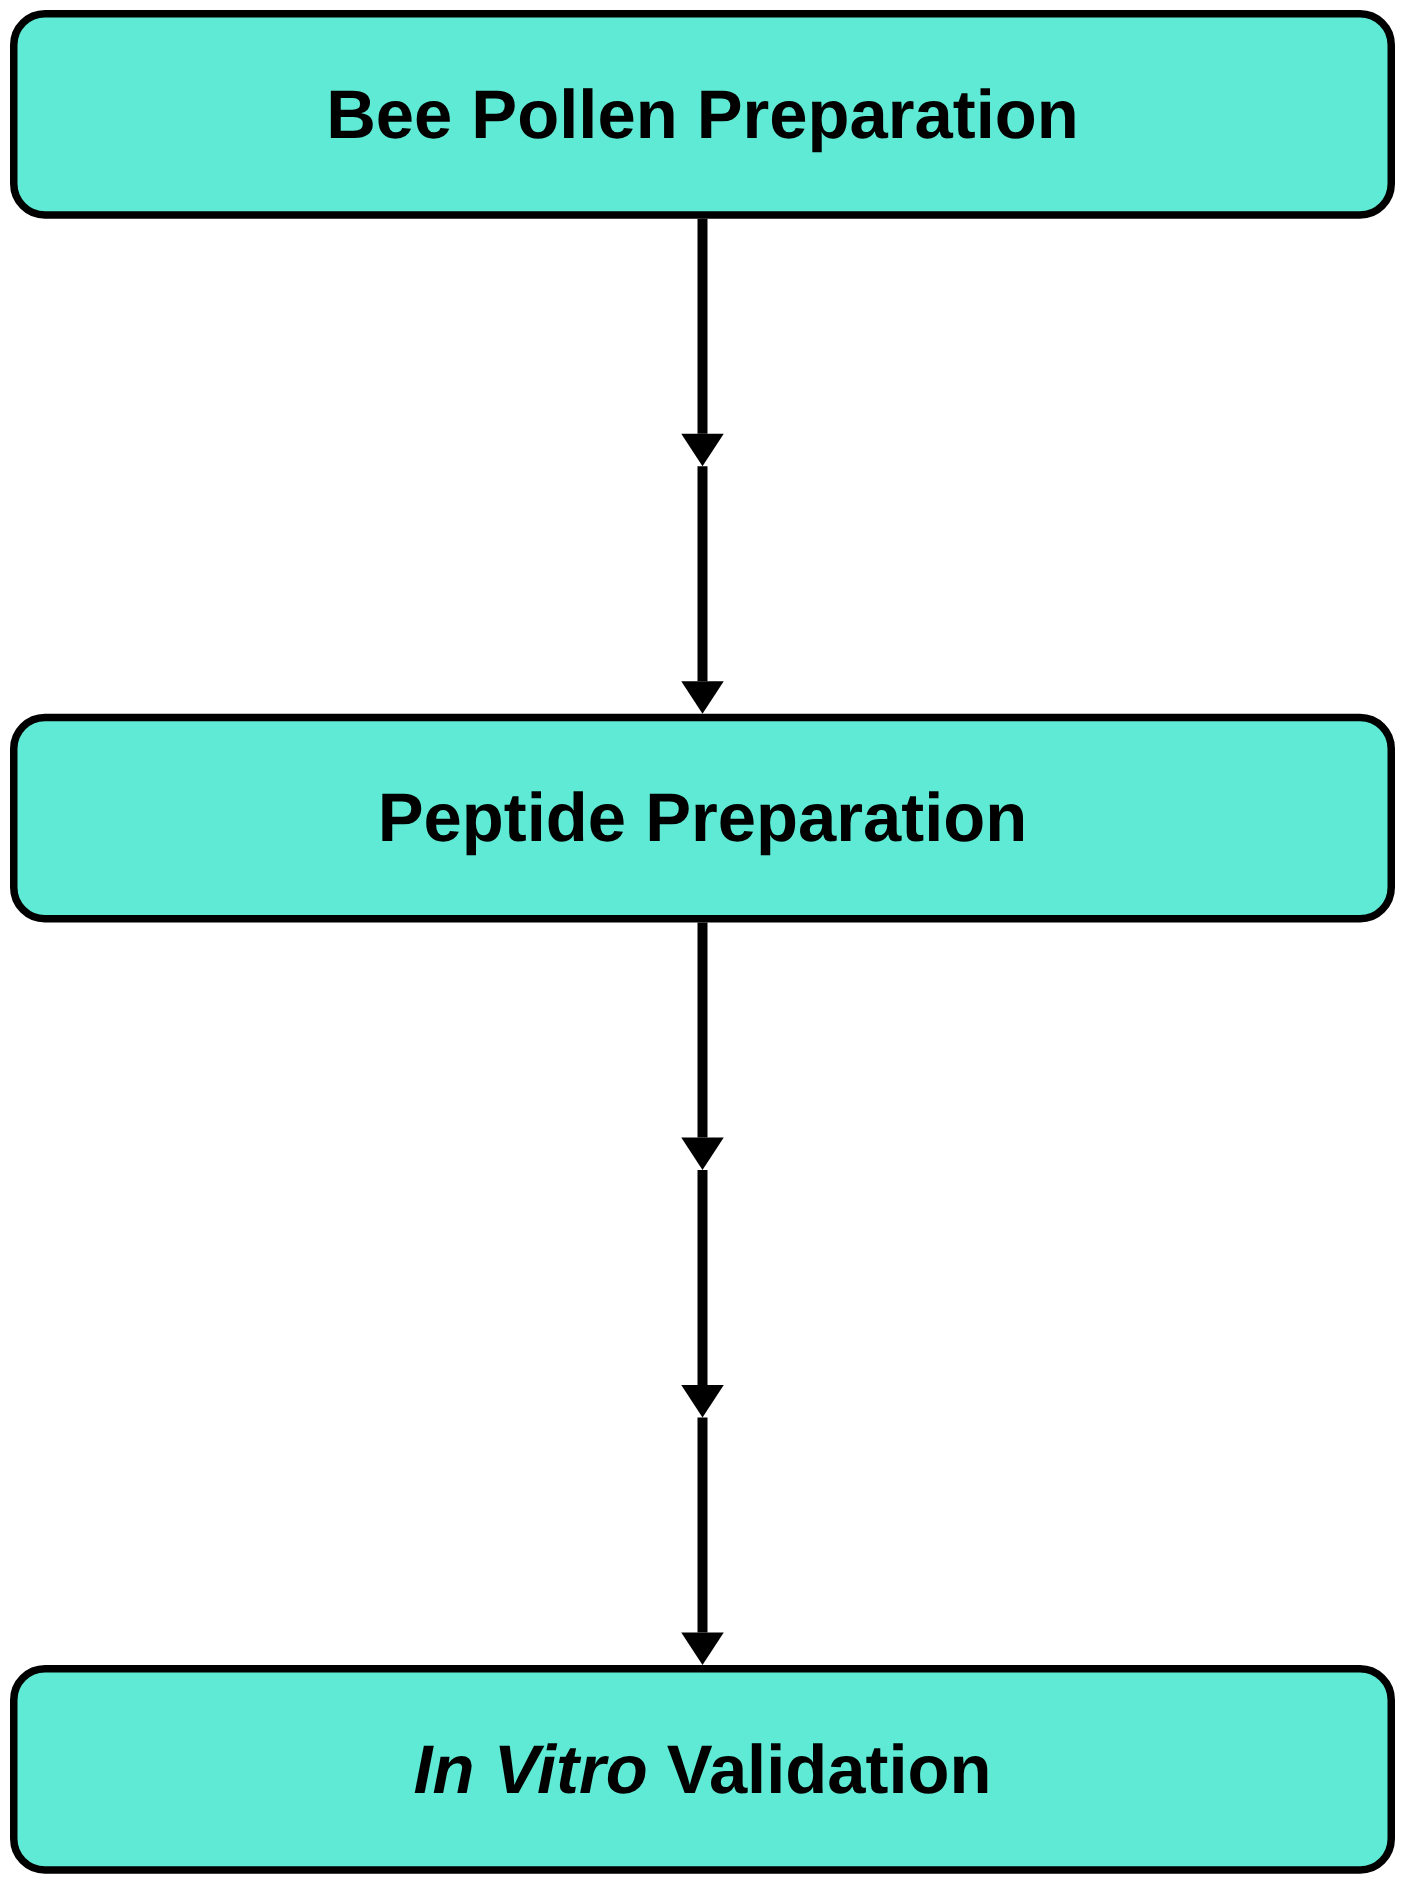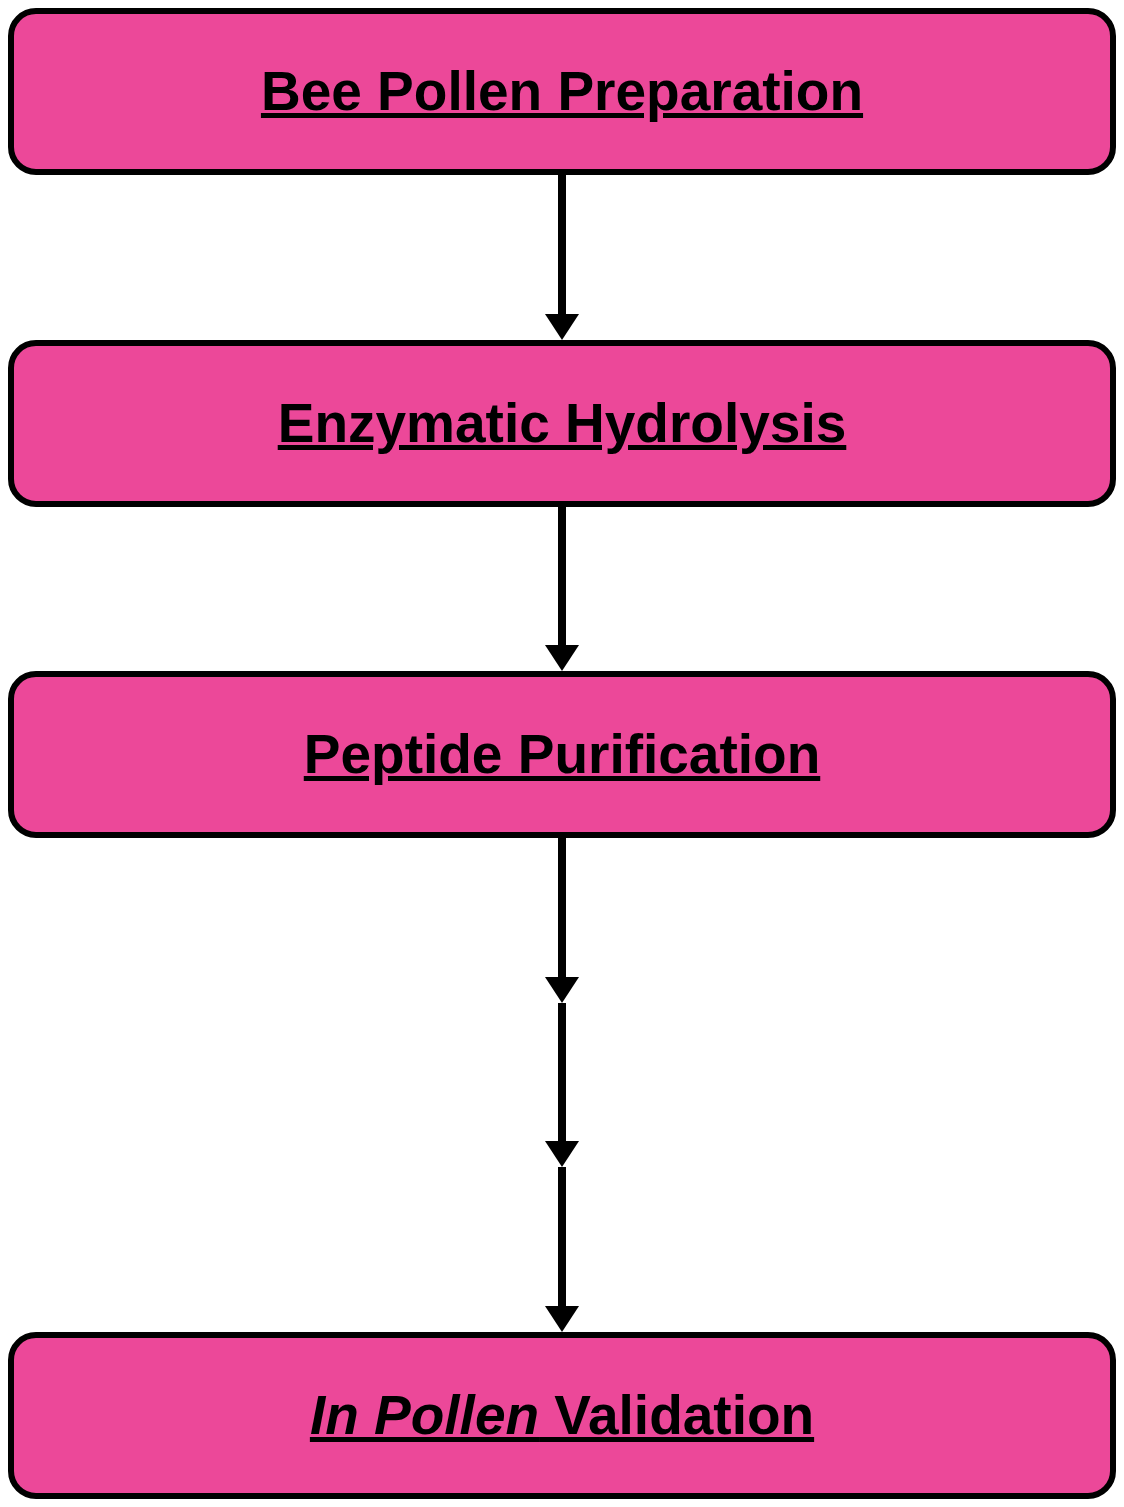--- a/index.html
+++ b/index.html
@@ -19,25 +19,24 @@
     align-items: center;
     font-family: "Liberation Sans", sans-serif;
   }
   .flow-box {
     flex: none;
     width: 100%;
     height: 167px;
     box-sizing: border-box;
     border: 6px solid #000000;
     border-radius: 28px;
-    background: #ec4899;
+    background: #5eead4;
     display: flex;
     align-items: center;
     justify-content: center;
-    text-decoration: underline;
   }
   .flow-label {
     font-size: 55px;
     font-weight: bold;
     color: #000000;
     white-space: pre;
     line-height: 1;
     text-align: center;
   }
   .flow-label em {
@@ -72,47 +71,44 @@
 
   <div class="flow-box">
     <div class="flow-label"><em></em><span>Bee Pollen Preparation</span></div>
   </div>
 
   <div class="flow-arrow">
     <div class="arrow-stem"></div>
     <div class="arrow-head"></div>
   </div>
 
-  <div class="flow-box">
-    <div class="flow-label"><em></em><span>Enzymatic Hydrolysis</span></div>
-  </div>
 
   <div class="flow-arrow">
     <div class="arrow-stem"></div>
     <div class="arrow-head"></div>
   </div>
 
   <div class="flow-box">
-    <div class="flow-label"><em></em><span>Peptide Purification</span></div>
+    <div class="flow-label"><em></em><span>Peptide Preparation</span></div>
   </div>
 
   <div class="flow-arrow">
     <div class="arrow-stem"></div>
     <div class="arrow-head"></div>
   </div>
 
 
   <div class="flow-arrow">
     <div class="arrow-stem"></div>
     <div class="arrow-head"></div>
   </div>
 
 
   <div class="flow-arrow">
     <div class="arrow-stem"></div>
     <div class="arrow-head"></div>
   </div>
 
   <div class="flow-box">
-    <div class="flow-label"><em>In Pollen</em><span> Validation</span></div>
+    <div class="flow-label"><em>In Vitro</em><span> Validation</span></div>
   </div>
 
 </div>
 
 </body></html>

